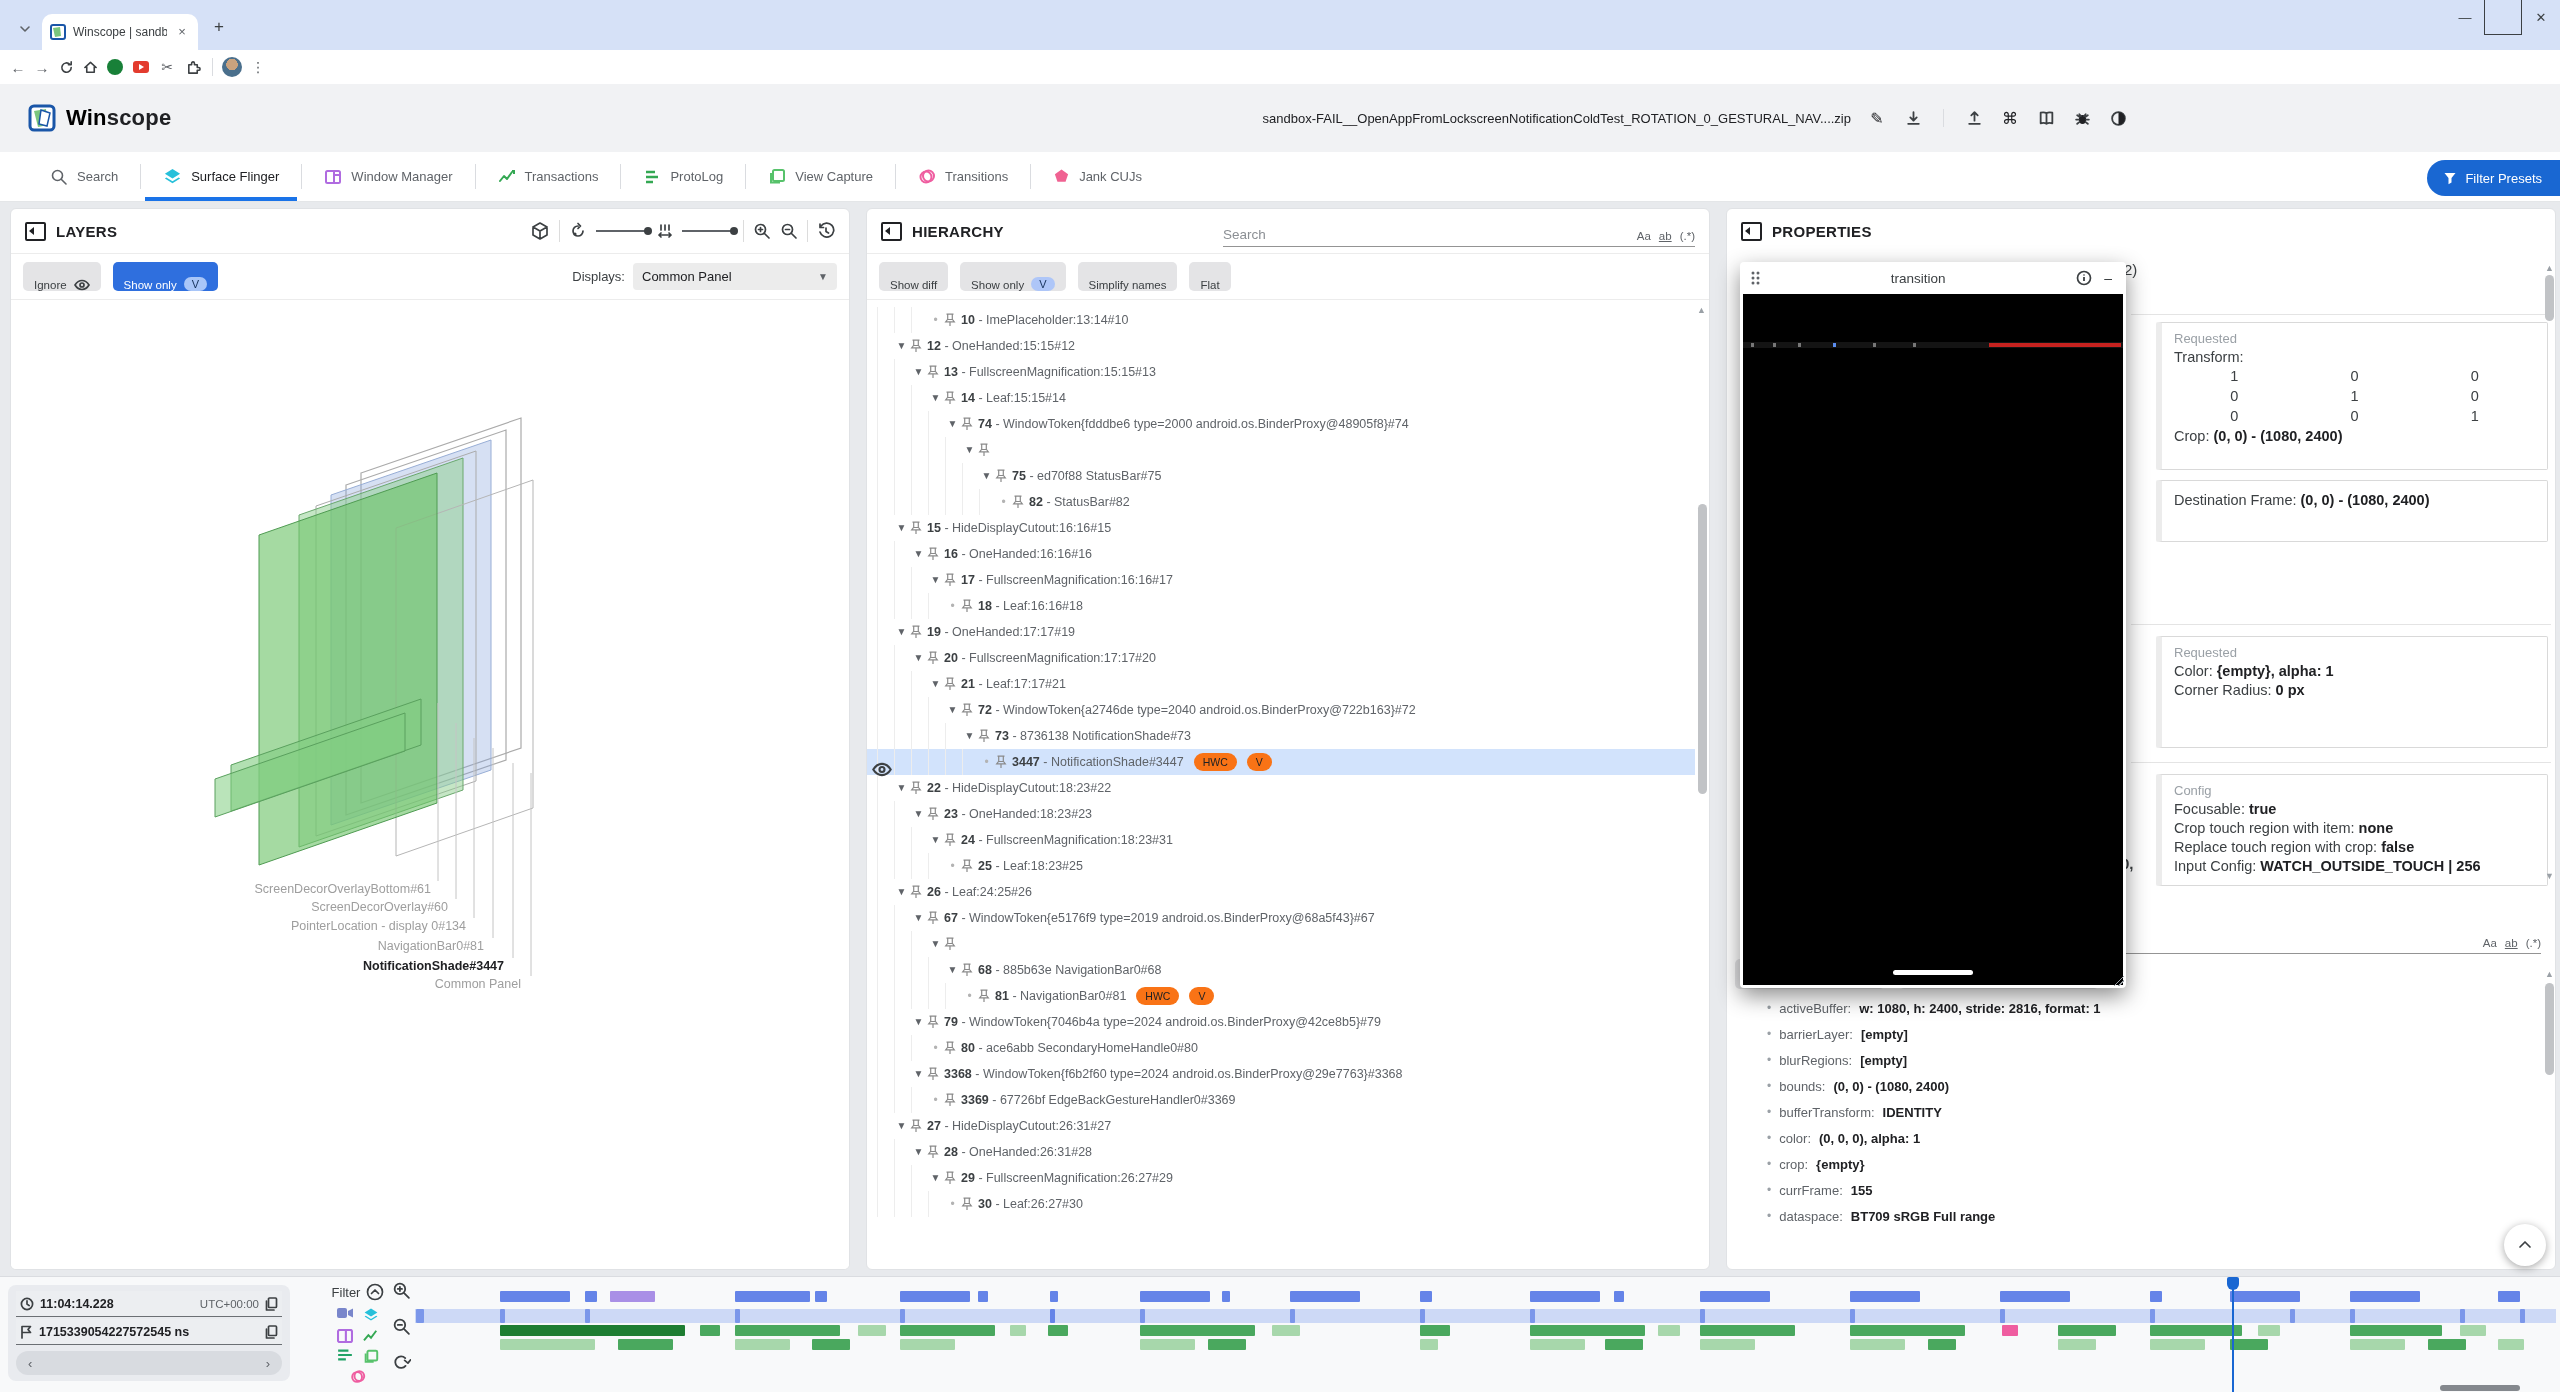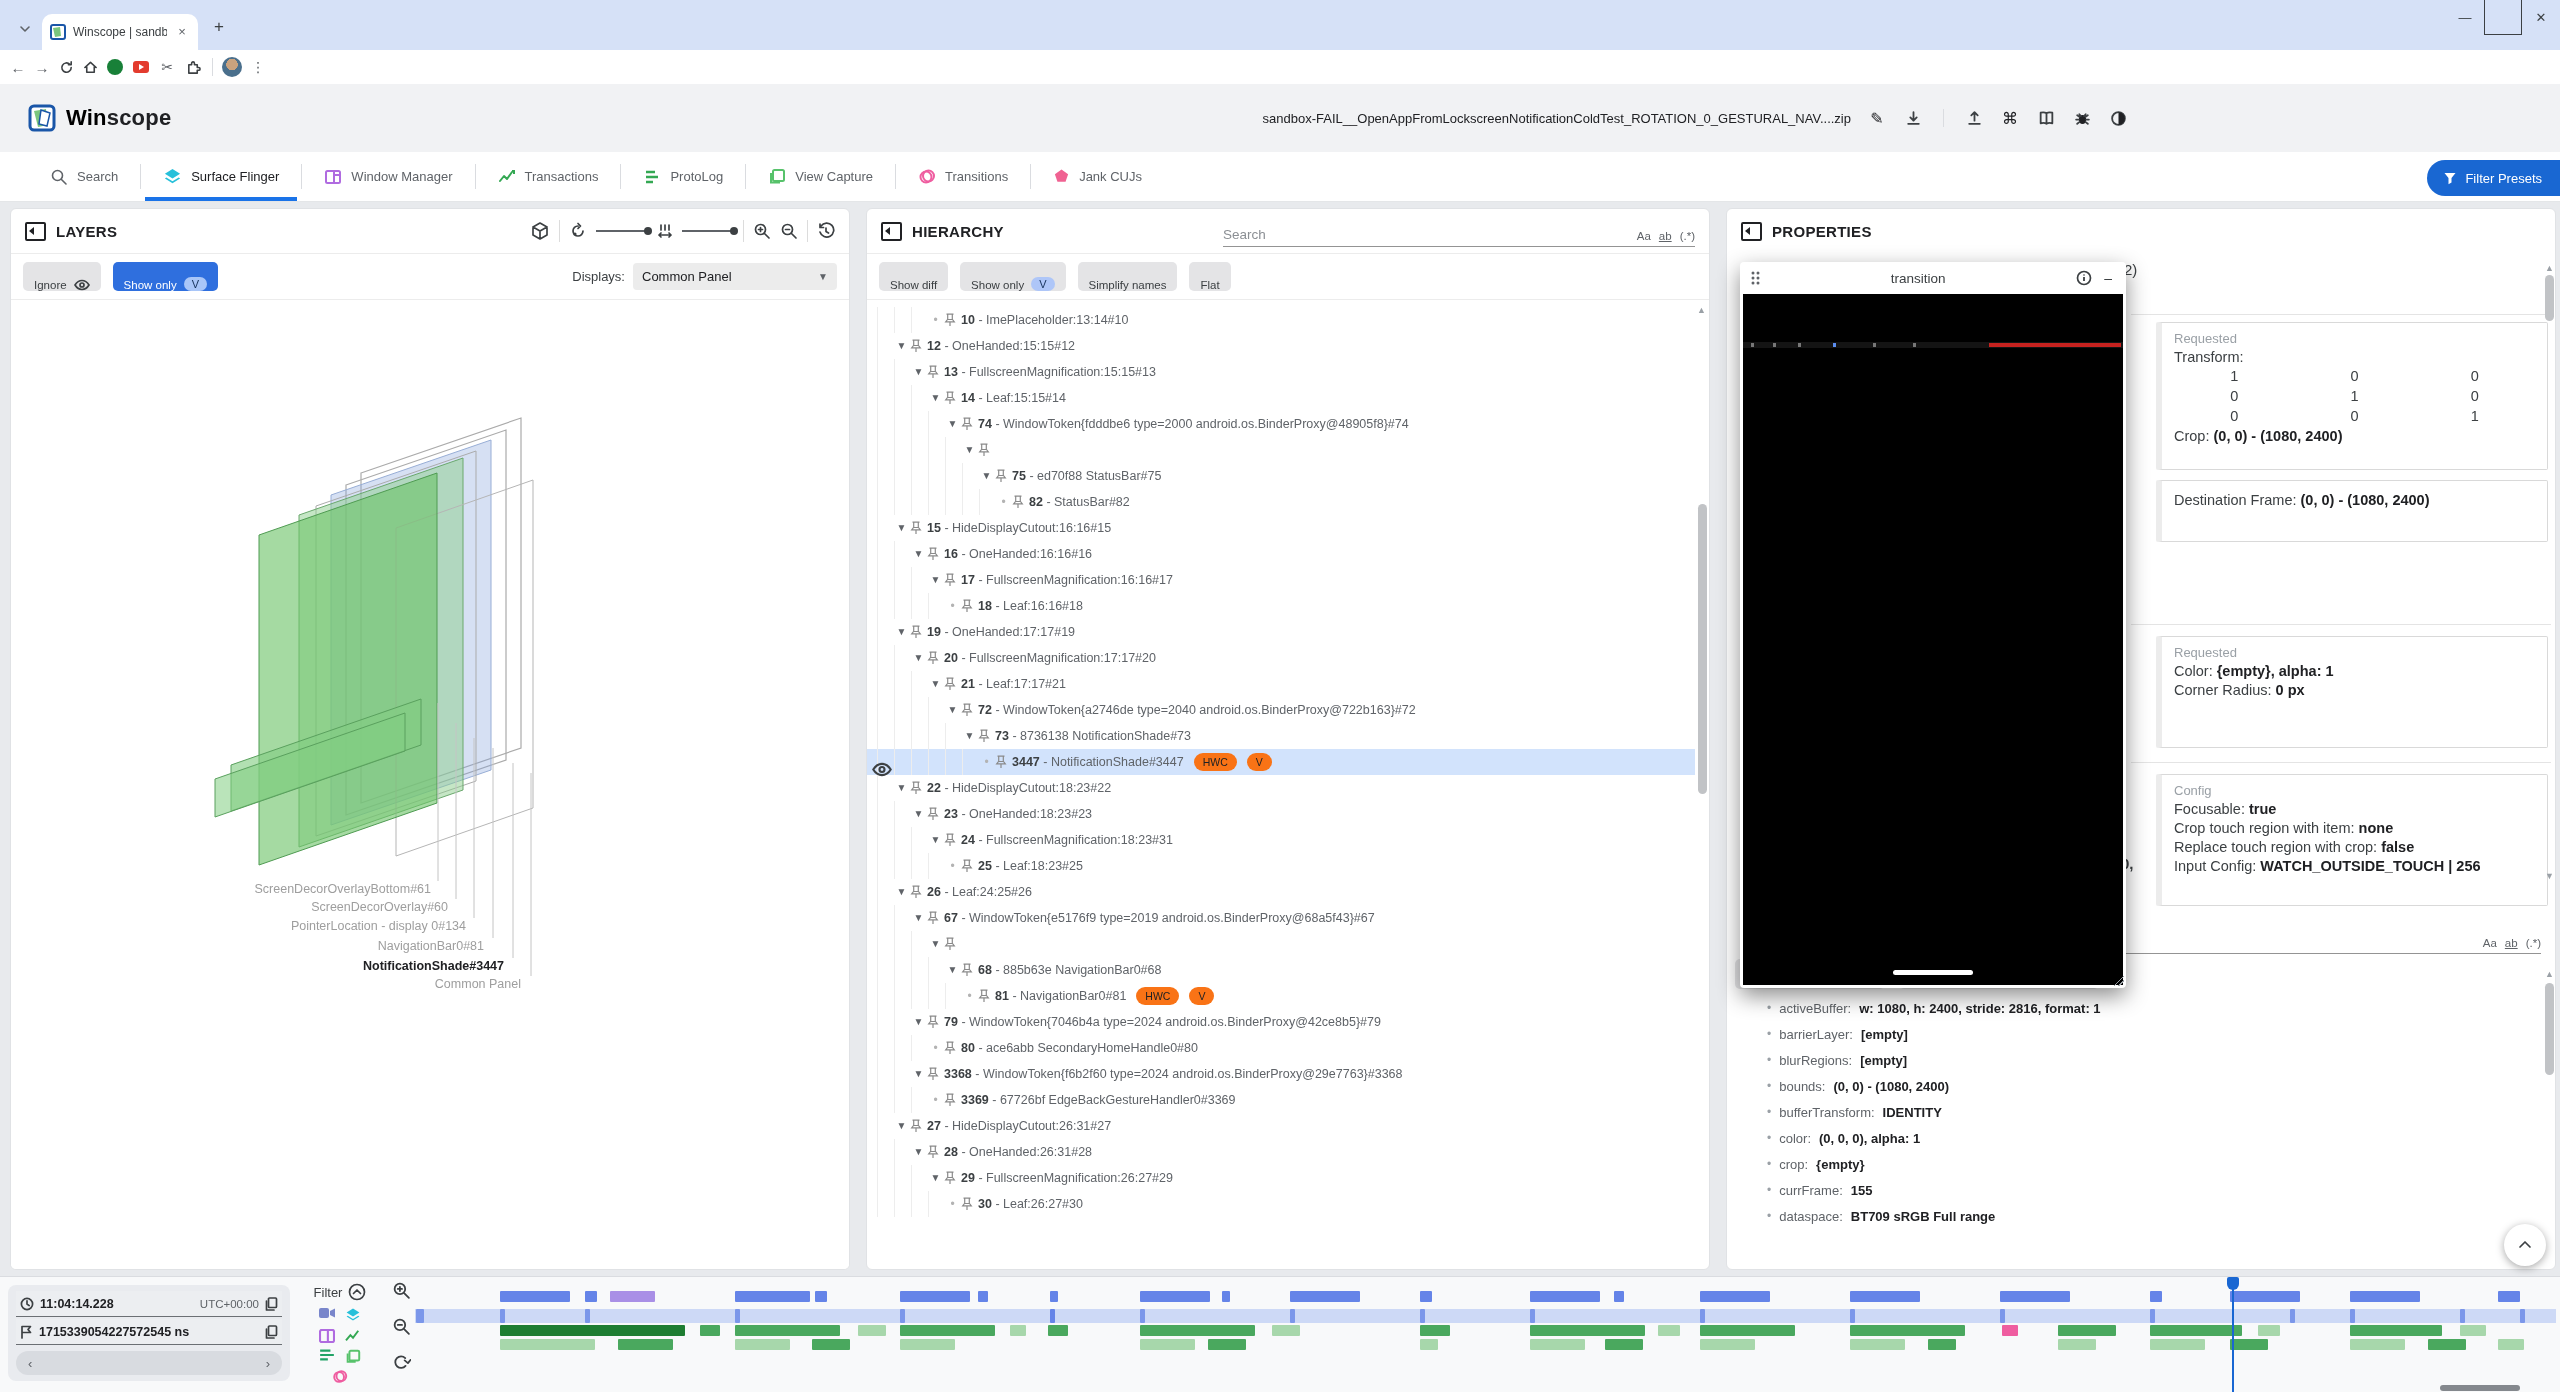--- a/index.html
+++ b/index.html
@@ -110,21 +110,21 @@
   .pchip-hidden{position:absolute;height:30px;border-radius:5px;background:#e4e4e6;z-index:1;}
   
   #fab{left:2504px;top:1224px;width:42px;height:42px;border-radius:50%;background:#fff;box-shadow:0 2px 8px rgba(0,0,0,.35);display:flex;align-items:center;justify-content:center;z-index:40;}
   
   #timeline{left:0;top:1276px;width:2560px;height:116px;background:#f8f9fa;border-top:1px solid #dadce0;box-sizing:border-box;}
   #tl-card{position:absolute;left:8px;top:8px;width:282px;height:96px;background:#e9ebef;border-radius:8px;padding:6px 8px;box-sizing:border-box;}
   .tl-inrow{display:flex;align-items:center;height:25px;background:#eceef1;border-bottom:1px solid #6b6f74;gap:6px;padding:0 4px;margin-bottom:2px;}
   .tl-inrow .tval{font-size:12.5px;font-weight:bold;color:#202124;flex:0 0 auto;}
   .tl-inrow .tz{font-size:11.5px;color:#5f6368;margin-left:auto;}
   .tl-pill{height:24px;margin-top:6px;background:#d8dbe0;border-radius:12px;display:flex;align-items:center;justify-content:space-between;padding:0 12px;color:#5f6368;font-size:13px;}
-  #tl-filter{position:absolute;left:298px;top:6px;width:84px;height:102px;}
+  #tl-filter{position:absolute;left:316px;top:6px;width:84px;height:102px;}
   #tl-filter .fhead{display:flex;align-items:center;gap:6px;font-size:13px;color:#3c4043;justify-content:center;}
   .fgrid{display:grid;grid-template-columns:16px 16px;gap:6px 10px;justify-content:center;margin-top:6px;}
   .fspiral{display:flex;justify-content:center;margin-top:4px;}
   #tl-zoom{position:absolute;left:392px;top:4px;display:flex;flex-direction:column;gap:17px;}
   #tl-canvas{position:absolute;left:415px;top:0;width:2141px;height:116px;}
   .band{position:absolute;left:0;top:32px;width:2141px;height:14px;background:#cdd9f6;}
   .seg{position:absolute;border-radius:1px;}
   #cursor{position:absolute;left:1817px;top:0;width:2px;height:116px;background:#1967d2;}
   #cursor-head{position:absolute;left:1812px;top:0;width:12px;height:13px;background:#1967d2;border-radius:2px 2px 6px 6px;}
   #tl-scroll{position:absolute;left:2440px;top:108px;width:80px;height:6px;border-radius:3px;background:#84888d;}
@@ -813,21 +813,21 @@
   <div class="pcard" style="top:271px;height:62px;">
     <div class="pline"><span>Destination Frame:</span> <b>(0, 0) - (1080, 2400)</b></div>
   </div>
   <div class="hr-r" style="top:415px;"></div>
   <div class="pcard" style="top:427px;height:112px;">
     <div class="chead">Requested</div>
     <div class="pline"><span>Color:</span> <b>{empty}, alpha: 1</b></div>
     <div class="pline"><span>Corner Radius:</span> <b>0 px</b></div>
   </div>
   <div class="hr-r" style="top:553px;"></div>
-  <div class="pcard" style="top:565px;height:132px;">
+  <div class="pcard" style="top:565px;height:112px;">
     <div class="chead">Config</div>
     <div class="pline"><span>Focusable:</span> <b>true</b></div>
     <div class="pline"><span>Crop touch region with item:</span> <b>none</b></div>
     <div class="pline"><span>Replace touch region with crop:</span> <b>false</b></div>
     <div class="pline"><span>Input Config:</span> <b>WATCH_OUTSIDE_TOUCH | 256</b></div>
   </div>
   <span class="sb-ar" style="left:818px;top:54px;">▲</span>
   <div class="sb-thumb" style="left:818px;top:66px;height:46px;"></div>
   <span class="sb-ar" style="left:818px;top:662px;">▼</span>
 

